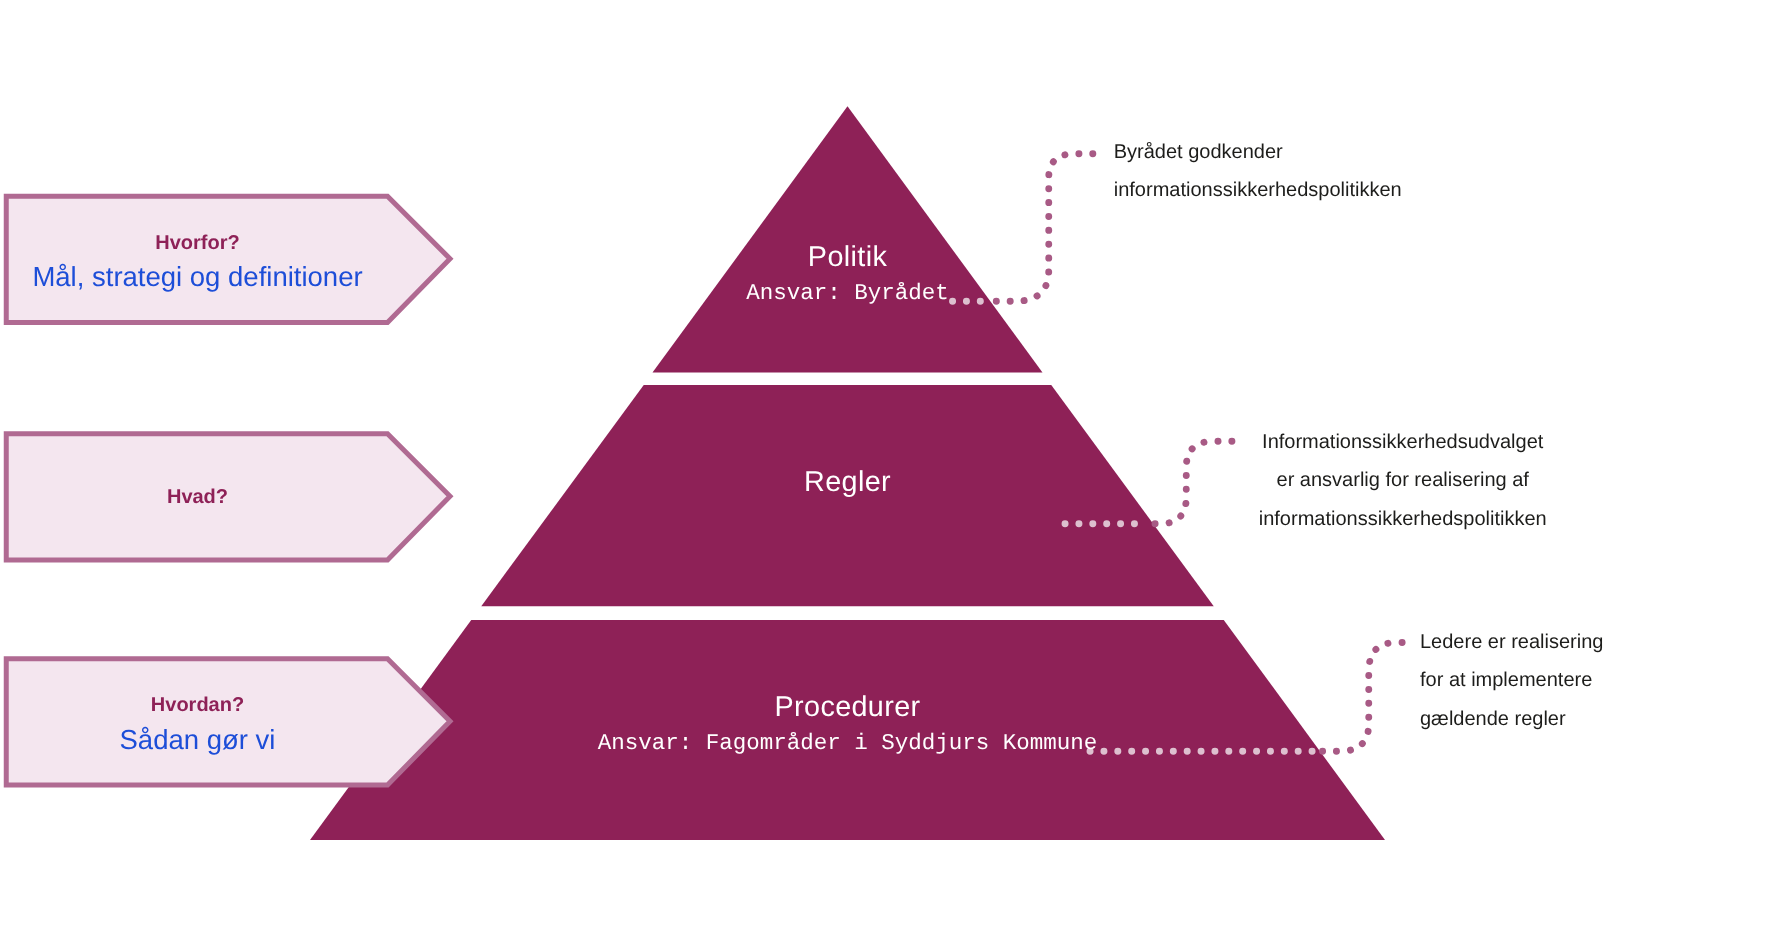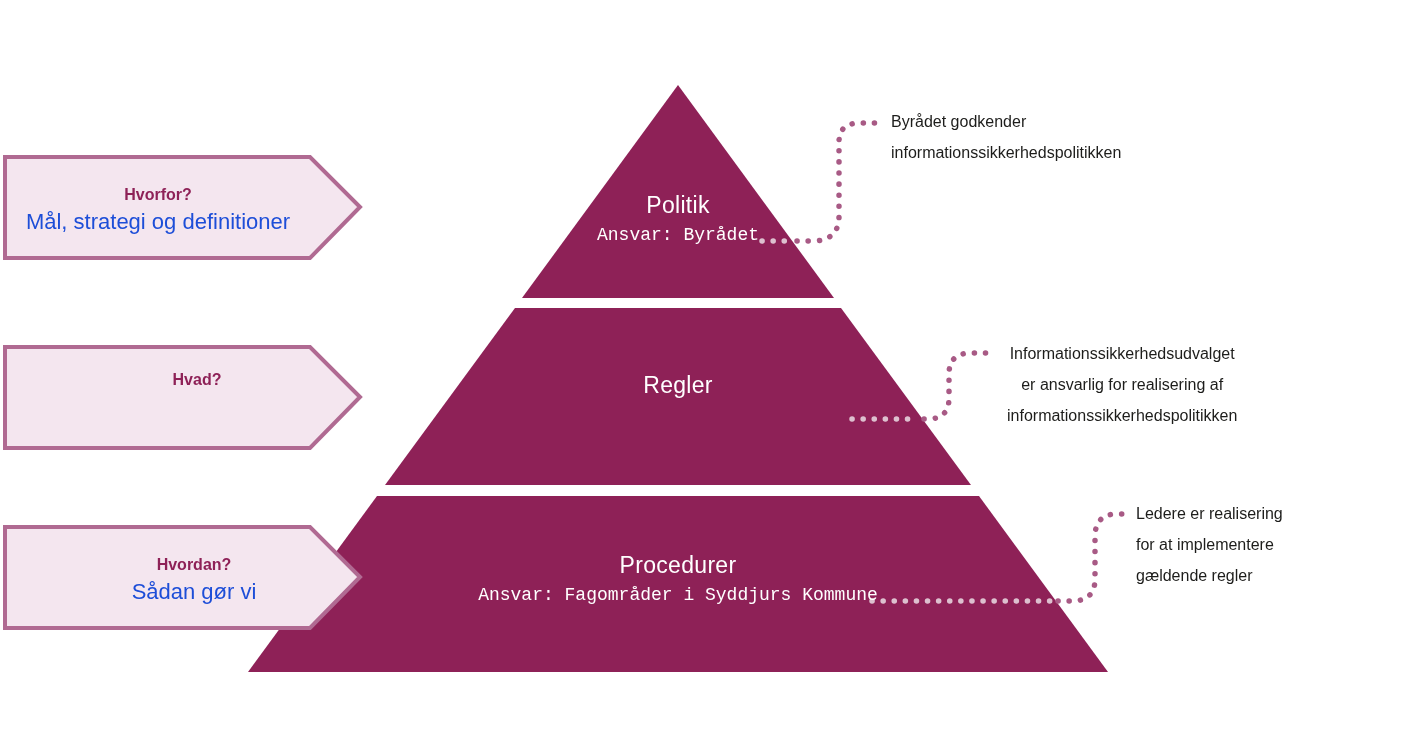--- a/index.html
+++ b/index.html
@@ -17,22 +17,22 @@
   .tier1-label{left:522px;top:192px;width:312px;}
   .tier2-label{left:453px;top:372px;width:450px;}
   .tier3-label{left:453px;top:552px;width:450px;}
 
   
   .arrow-label{
     position:absolute;display:flex;flex-direction:column;justify-content:center;
     align-items:center;text-align:center;width:300px;height:97px;left:8px;
   }
   .arrow1-label{top:159px;}
-  .arrow2-label{top:331px;padding-left:39px;}
-  .arrow3-label{top:529px;margin-left:36px;}
+  .arrow2-label{top:349px;}
+  .arrow3-label{top:529px;}
   .arrow-title{font-weight:bold;font-size:16px;line-height:24px;color:#8e2157;}
   .arrow-sub{font-size:22px;line-height:22px;color:#1d4ed8;margin-top:4px;}
 
   
   .annotation{position:absolute;font-size:16px;line-height:31px;color:#1d1d1b;}
   .ann1{left:891px;top:106px;}
   .ann2{left:1007px;top:338px;text-align:center;}
   .ann3{left:1136px;top:498px;}
 
   .dots-light{stroke:#ddc0cf;}

